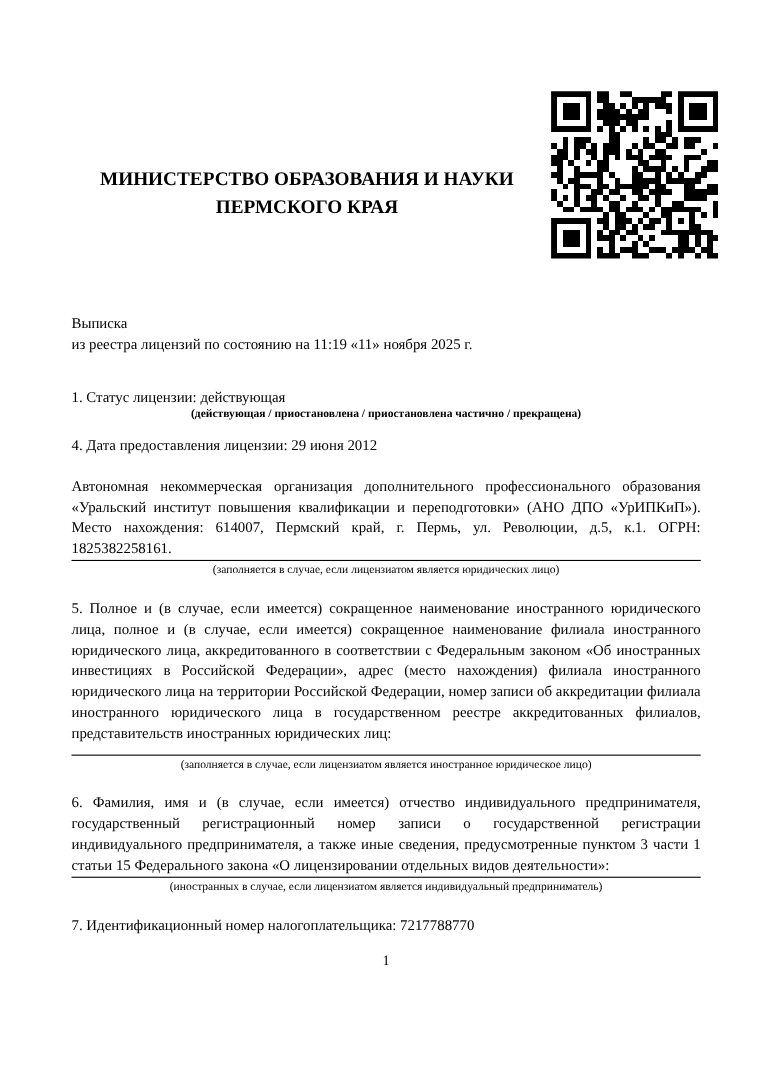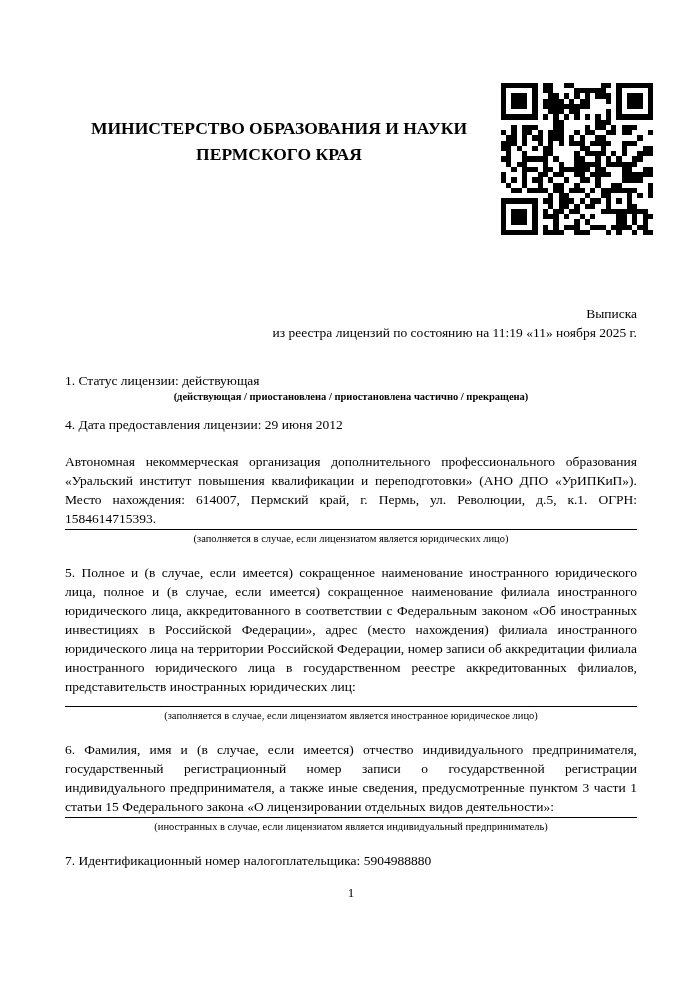--- a/index.html
+++ b/index.html
@@ -12,32 +12,32 @@
   }
   .page {
     position: relative;
     width: 700px; height: 989px;
     padding: 85px 63px 0 65px;
     background: #ffffff;
   }
   
   .header { position: relative; height: 155px; }
   .ministry {
-    position: absolute; left: 0; top: 30px; width: 428px;
+    position: absolute; left: 0; top: 64px; width: 428px;
     text-align: center;
   }
   .ministry-name { font-weight: bold; font-size: 17.5px; line-height: 26px; }
   .ministry-caption { font-size: 11px; line-height: 14px; margin-top: 3px; }
   .qr-wrap {
     position: absolute; top: -2px; right: -16px;
     width: 152px; height: 152px;
   }
   .qr-wrap svg { width: 152px; height: 152px; display: block; }
   
-  .doc-title { margin-top: 64px; text-align: right; font-size: 13.5px; line-height: 19px; }
+  .doc-title { margin-top: 44px; text-align: left; font-size: 13.5px; line-height: 19px; }
   
   .item { font-size: 13.5px; line-height: 19px; }
   .just { text-align: justify; }
   .m-item1 { margin-top: 29px; }
   .m-item2 { margin-top: 21px; }
   .m-item3 { margin-top: 12px; }
   .m-item4, .m-item5, .m-item6, .m-item7 { margin-top: 18px; }
   .underline-block { border-bottom: 1.5px solid #000; padding-bottom: 1px; }
   .blank-field { height: 11px; border-bottom: 1.5px solid #000; }
   .caption {
@@ -515,39 +515,39 @@
     <div class="caption caption-tight">(действующая / приостановлена / приостановлена частично / прекращена)</div>
   </div>
 
 
   <div class="item m-item3">
     <p>4. Дата предоставления лицензии: 29 июня 2012</p>
   </div>
 
   <div class="item m-item4">
     <div class="underline-block">
-      <p class="just">Автономная некоммерческая организация дополнительного профессионального образования «Уральский институт повышения квалификации и переподготовки» (АНО ДПО «УрИПКиП»). Место нахождения: 614007, Пермский край, г. Пермь, ул. Революции, д.5, к.1. ОГРН: 1584614715393.</p>
+      <p class="just">Автономная некоммерческая организация дополнительного профессионального образования «Уральский институт повышения квалификации и переподготовки» (АНО ДПО «УрИПКиП»). Место нахождения: 614007, Пермский край, г. Пермь, ул. Революции, д.5, к.1. ОГРН: 1825382258161.</p>
     </div>
     <div class="caption">(заполняется в случае, если лицензиатом является юридических лицо)</div>
   </div>
 
   <div class="item m-item5">
     <p class="just">5. Полное и (в случае, если имеется) сокращенное наименование иностранного юридического лица, полное и (в случае, если имеется) сокращенное наименование филиала иностранного юридического лица, аккредитованного в соответствии с Федеральным законом «Об иностранных инвестициях в Российской Федерации», адрес (место нахождения) филиала иностранного юридического лица на территории Российской Федерации, номер записи об аккредитации филиала иностранного юридического лица в государственном реестре аккредитованных филиалов, представительств иностранных юридических лиц:</p>
     <div class="blank-field">
       <span></span>
     </div>
     <div class="caption">(заполняется в случае, если лицензиатом является иностранное юридическое лицо)</div>
   </div>
 
   <div class="item m-item6">
     <div class="underline-block">
       <p class="just">6. Фамилия, имя и (в случае, если имеется) отчество индивидуального предпринимателя, государственный регистрационный номер записи о государственной регистрации индивидуального предпринимателя, а также иные сведения, предусмотренные пунктом 3 части 1 статьи 15 Федерального закона «О лицензировании отдельных видов деятельности»:</p>
     </div>
     <div class="caption">(иностранных в случае, если лицензиатом является индивидуальный предприниматель)</div>
   </div>
 
   <div class="item m-item7">
-    <p>7. Идентификационный номер налогоплательщика: 5904988880</p>
+    <p>7. Идентификационный номер налогоплательщика: 7217788770</p>
   </div>
 
   <div class="page-number">1</div>
 
 </div>
 
 </body></html>

